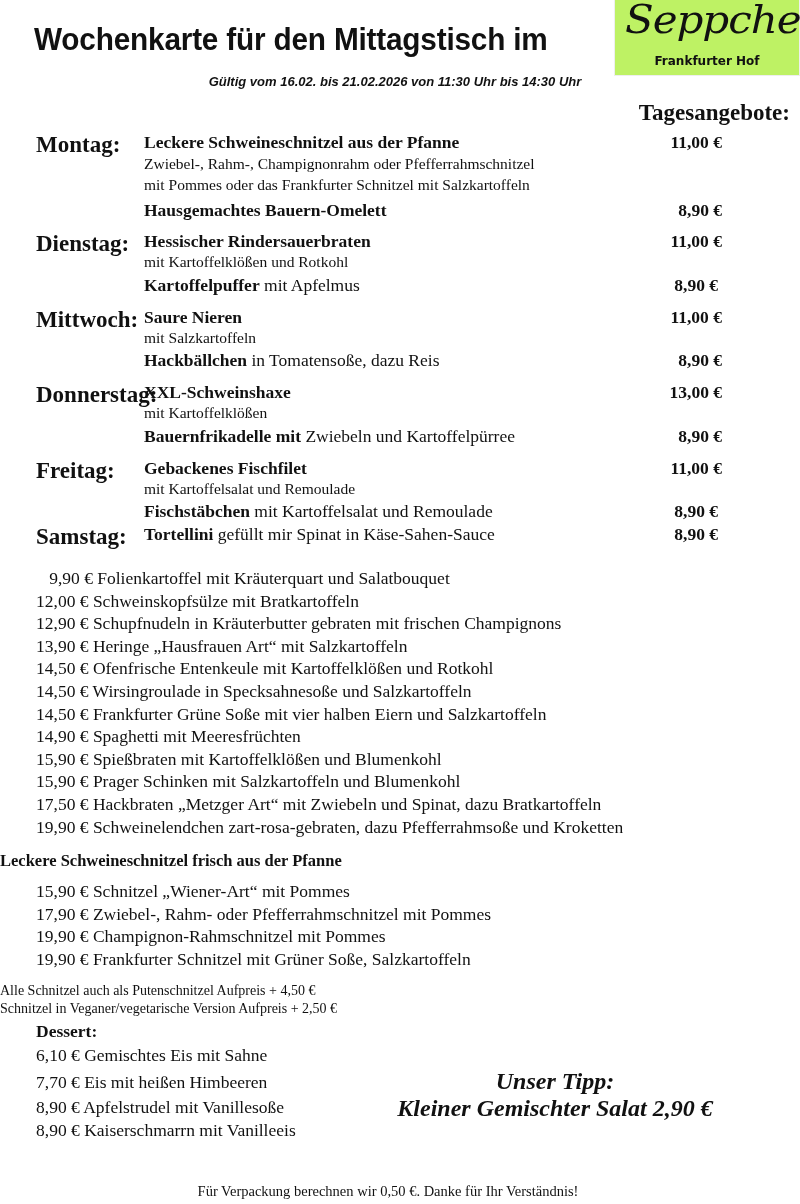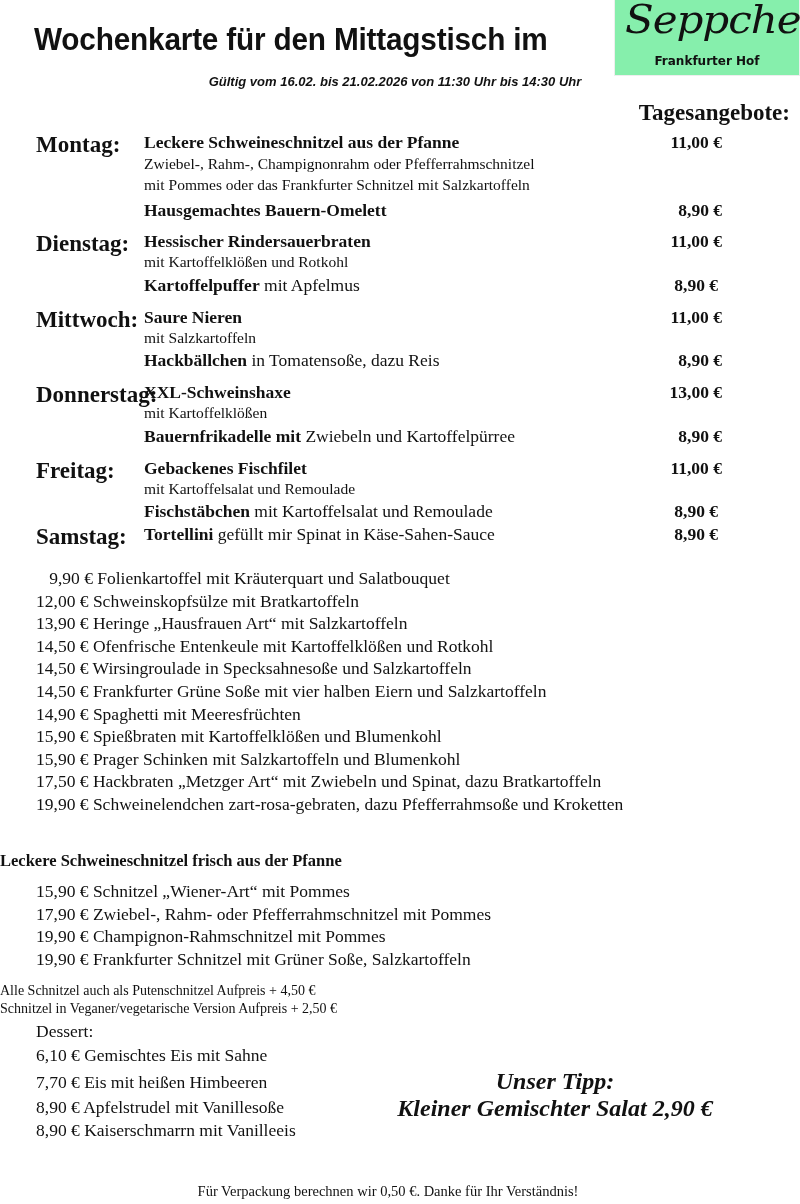--- a/index.html
+++ b/index.html
@@ -4,39 +4,39 @@
 <style>
   html, body { margin: 0; padding: 0; background: #ffffff; }
   body { width: 800px; height: 1204px; position: relative; overflow: hidden; color: #111; }
   .serif { font-family: "Liberation Serif", "DejaVu Serif", serif; }
   .sans { font-family: "Liberation Sans", "DejaVu Sans", sans-serif; }
   .abs { position: absolute; white-space: nowrap; }
 
   #title { left: 34px; top: 22px; font-size: 31px; font-weight: bold; letter-spacing: -0.2px; transform: scaleX(0.96); transform-origin: left; }
   #validity { left: 0; width: 790px; text-align: center; top: 74px; font-size: 13px; font-weight: bold; font-style: italic; }
 
-  #logo { left: 614px; top: 0; width: 186px; height: 76px; border: 1px solid #eee; border-top: none; box-sizing: border-box; background: #86efac; }
+  #logo { left: 614px; top: 0; width: 186px; height: 76px; border: 1px solid #eee; border-top: none; box-sizing: border-box; background: #bef264; }
   #logo .script { position: absolute; left: 10px; top: -4px; font-family: "DejaVu Serif", serif; font-style: italic; font-size: 40px; letter-spacing: -1px; transform: scaleX(1.05); transform-origin: left; }
   #logo .sub { position: absolute; left: 0; right: 0; top: 54px; text-align: center; font-family: "DejaVu Sans", sans-serif; font-weight: bold; font-size: 12px; }
 
   #tages { left: 0; width: 790px; text-align: right; top: 100px; font-size: 23px; font-weight: bold; }
 
   .day { left: 36px; font-size: 23px; font-weight: bold; }
   .dish { left: 144px; font-size: 17.5px; }
   .dish b { font-weight: bold; }
   .sub-line { left: 144px; font-size: 15.5px; }
   .price { right: 78px; font-size: 17.5px; font-weight: bold; text-align: right; }
   .price.p2 { right: 82px; }
 
   .list { left: 36px; font-size: 17.5px; line-height: 22.6px; }
   .list .row { white-space: nowrap; }
 
   #schnitzel-head { left: 0; width: 790px; text-align: left; top: 851px; font-size: 16.5px; font-weight: bold; }
   .note { left: 0; width: 770px; text-align: left; font-size: 14px; }
-  #dessert-head { left: 36px; top: 1021px; font-size: 17.5px; font-weight: normal; }
+  #dessert-head { left: 36px; top: 1021px; font-size: 17.5px; font-weight: bold; }
   .tipp { font-size: 24px; font-weight: bold; font-style: italic; text-align: center; }
   #footer { left: 0; width: 760px; text-align: center; top: 1183px; font-size: 14.5px; margin-left: 8px; }
 </style>
 </head>
 <body>
 
 <div id="title" class="abs sans">Wochenkarte für den Mittagstisch im</div>
 <div id="logo" class="abs">
   <span class="script">Seppche</span>
   <span class="sub">Frankfurter Hof</span>
@@ -81,20 +81,21 @@
 <div class="abs serif dish" style="top:501px"><b>Fischstäbchen</b><span> mit Kartoffelsalat und Remoulade</span></div>
 <div class="abs serif price p2" style="top:501px">8,90 €</div>
 
 <div class="abs serif day" style="top:524px">Samstag:</div>
 <div class="abs serif dish" style="top:524px"><b>Tortellini</b><span> gefüllt mir Spinat in Käse-Sahen-Sauce</span></div>
 <div class="abs serif price p2" style="top:524px">8,90 €</div>
 
 <div class="abs serif list" style="top:567px">
   <div class="row">  <span>9,90 €</span> <span>Folienkartoffel mit Kräuterquart und Salatbouquet</span></div>
   <div class="row"><span>12,00 €</span> <span>Schweinskopfsülze mit Bratkartoffeln</span></div>
+  <div class="row"><span>12,90 €</span> <span>Schupfnudeln in Kräuterbutter gebraten mit frischen Champignons</span></div>
   <div class="row"><span>13,90 €</span> <span>Heringe „Hausfrauen Art“ mit Salzkartoffeln</span></div>
   <div class="row"><span>14,50 €</span> <span>Ofenfrische Entenkeule mit Kartoffelklößen und Rotkohl</span></div>
   <div class="row"><span>14,50 €</span> <span>Wirsingroulade in Specksahnesoße und Salzkartoffeln</span></div>
   <div class="row"><span>14,50 €</span> <span>Frankfurter Grüne Soße mit vier halben Eiern und Salzkartoffeln</span></div>
   <div class="row"><span>14,90 €</span> <span>Spaghetti mit Meeresfrüchten</span></div>
   <div class="row"><span>15,90 €</span> <span>Spießbraten mit Kartoffelklößen und Blumenkohl</span></div>
   <div class="row"><span>15,90 €</span> <span>Prager Schinken mit Salzkartoffeln und Blumenkohl</span></div>
   <div class="row"><span>17,50 €</span> <span>Hackbraten „Metzger Art“ mit Zwiebeln und Spinat, dazu Bratkartoffeln</span></div>
   <div class="row"><span>19,90 €</span> <span>Schweinelendchen zart-rosa-gebraten, dazu Pfefferrahmsoße und Kroketten</span></div>
 </div>

